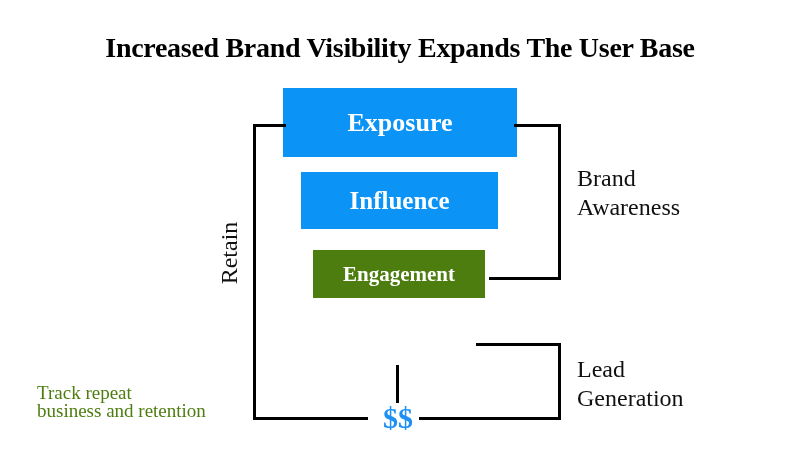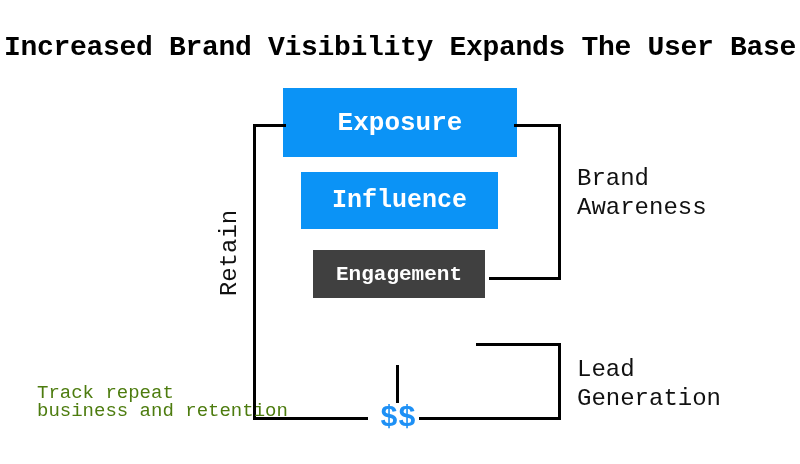--- a/index.html
+++ b/index.html
@@ -1,20 +1,20 @@
 <!DOCTYPE html>
 <html><head>
 <meta charset="utf-8">
 <style>
   html,body{margin:0;padding:0;background:#ffffff;}
   .canvas{
     position:relative;
     width:800px;height:464px;
     background:#ffffff;
-    font-family:Liberation Mono, monospace;
+    font-family:Liberation Serif, serif;
     overflow:hidden;
   }
   .title{
     position:absolute;
     left:0; top:32px; width:800px;
     text-align:center;
     font-size:28px; font-weight:700;
     color:#000000;
     letter-spacing:-0.3px;
     white-space:nowrap;
@@ -76,21 +76,21 @@
 </style>
 </head>
 <body>
 
 <div class="canvas">
 
   <div class="title">Increased Brand Visibility Expands The User Base</div>
 
   <div class="stage stage-influence" style="background: rgb(11, 147, 246);">Influence</div>
   <div class="stage stage-exposure" style="background: rgb(11, 147, 246);">Exposure</div>
-  <div class="stage stage-engagement" style="background: #404040;">Engagement</div>
+  <div class="stage stage-engagement" style="background: #4d7c0f;">Engagement</div>
 
   <div class="money" style="color: rgb(30, 144, 245);">$$</div>
 
   <div class="line ln-left-top"></div>
   <div class="line ln-left-vert"></div>
   <div class="line ln-bottom-left"></div>
   <div class="line ln-r1-top"></div>
   <div class="line ln-r1-vert"></div>
   <div class="line ln-r1-bottom"></div>
   <div class="line ln-r2-top"></div>

